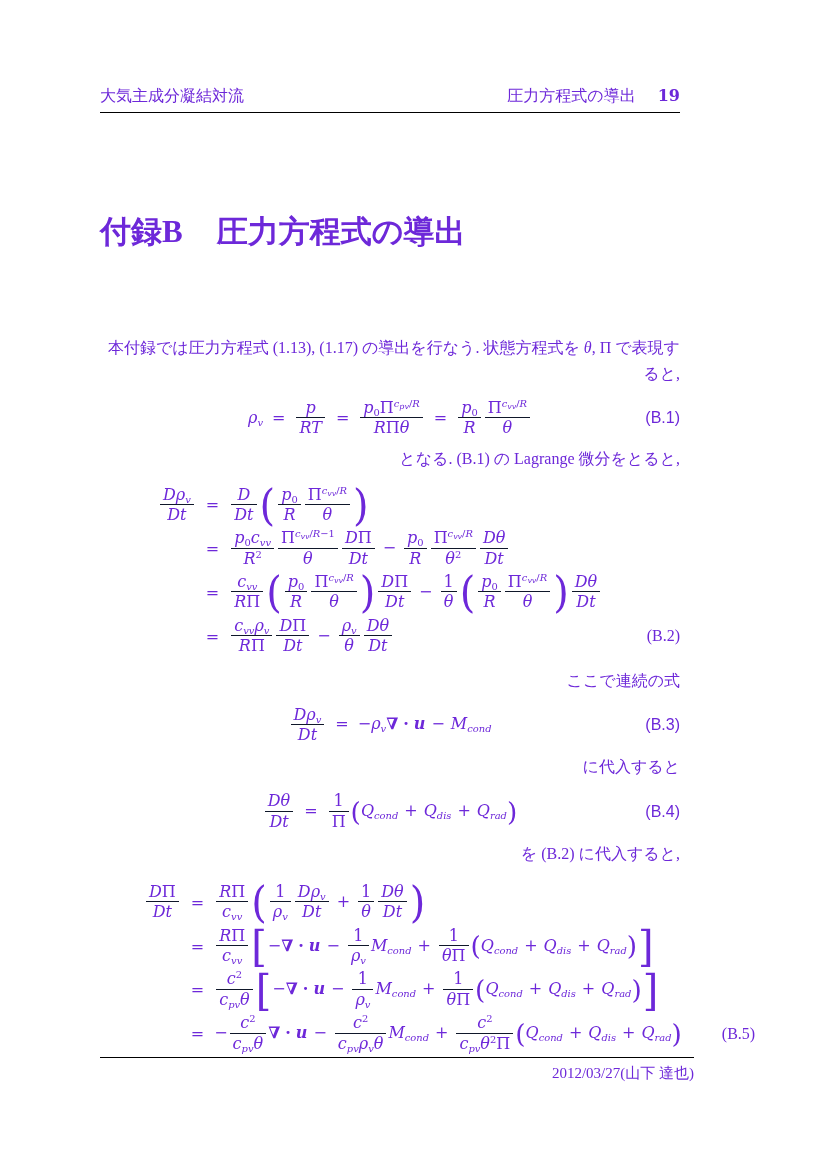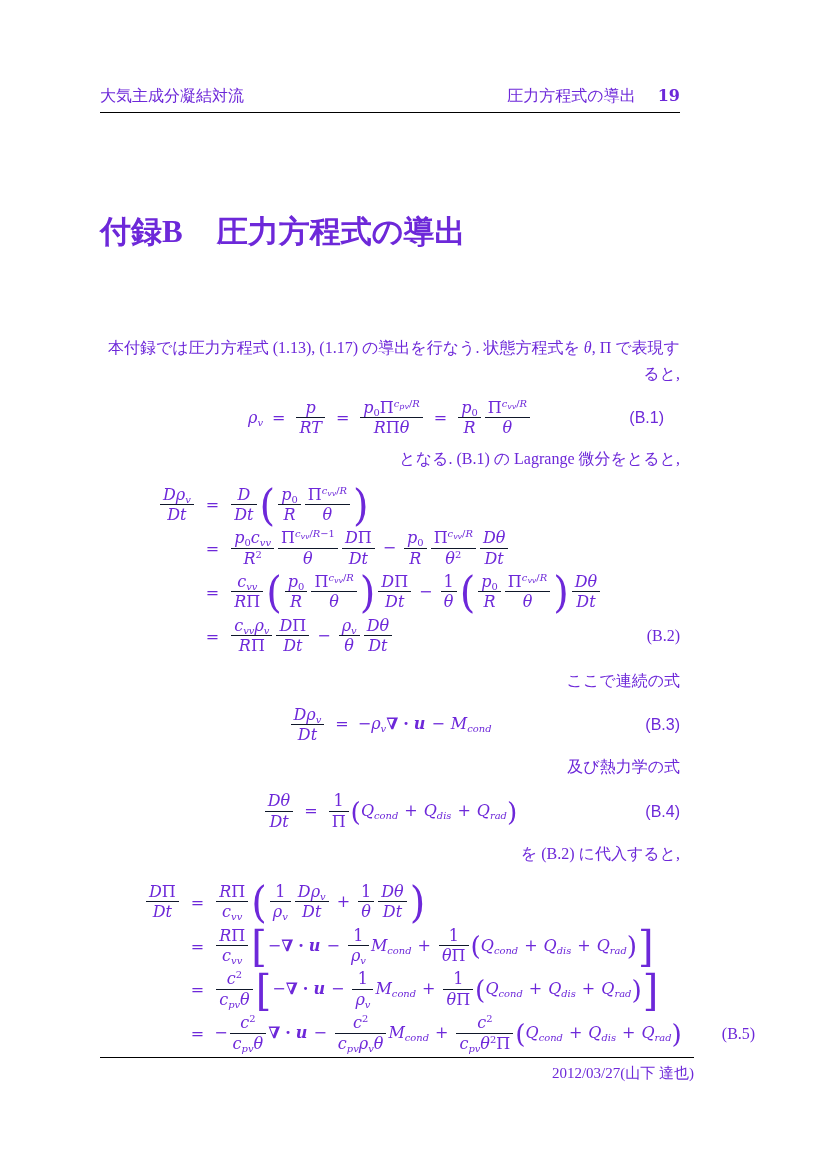--- a/index.html
+++ b/index.html
@@ -32,21 +32,21 @@
   sub { font-size:0.62em; vertical-align:-0.3em; line-height:0; }
   sup sub, sub sub { font-size:0.8em; }
   .rel { margin:0 9px; }
   .bin { margin:0 6px; }
   .cdot { margin:0 5px; font-weight:bold; }
   .bp, .bk { display:inline-block; font-size:250%; font-weight:normal; vertical-align:middle; line-height:0; margin:0 1px; transform:scaleY(1.05); }
   .mp { display:inline-block; font-size:165%; vertical-align:middle; line-height:0; }
   
   .eq { position:relative; text-align:center; white-space:nowrap; }
   .eq .tag { position:absolute; right:0; top:50%; transform:translateY(-50%); font-family:Liberation Sans, sans-serif; font-size:16px; }
-  .eq-b1 { margin:12px 16px 8px; }
+  .eq-b1 { margin:12px 0 8px; }
   .eq-b3 { margin:12px 0 10px; }
   .eq-b4 { margin:12px 0 10px; }
   
   .align { display:grid; grid-template-columns:max-content max-content max-content 1fr; align-items:center; row-gap:5px; white-space:nowrap; }
   .align .al-lhs { justify-self:end; }
   .align .al-eq { margin:0 10px; }
   .align .al-rhs { justify-self:start; }
   .align .al-tag { justify-self:end; font-family:"Liberation Serif", serif; font-size:16px; padding-left:8px;margin-left:32px; }
   .eq-b2 { margin:14px 0 12px 58px; }
   .eq-b5 { margin:16px 0 0 44px; }
@@ -103,21 +103,21 @@
     <span class="al-tag">(B.2)</span>
   </div>
 
   <p class="body">ここで連続の式</p>
 
   <div class="eq math eq-b3">
     <span><span class="f"><span class="n"><i>Dρ</i><sub><i>v</i></sub></span><span class="d"><i>Dt</i></span></span><span class="rel">=</span>−<i>ρ</i><sub><i>v</i></sub><b>∇</b><span class="cdot">·</span><b><i>u</i></b><span class="bin">−</span><i>M</i><sub><i>cond</i></sub></span>
     <span class="tag">(B.3)</span>
   </div>
 
-  <p class="body">及び熱力学の式</p>
+  <p class="body">に代入すると</p>
 
   <div class="eq math eq-b4">
     <span><span class="f"><span class="n"><i>Dθ</i></span><span class="d"><i>Dt</i></span></span><span class="rel">=</span><span class="f"><span class="n">1</span><span class="d">Π</span></span><span class="mp">(</span><i>Q</i><sub><i>cond</i></sub><span class="bin">+</span><i>Q</i><sub><i>dis</i></sub><span class="bin">+</span><i>Q</i><sub><i>rad</i></sub><span class="mp">)</span></span>
     <span class="tag">(B.4)</span>
   </div>
 
   <p class="body">を (B.2) に代入すると,</p>
 
   <div class="align math eq-b5">
     <span class="al-lhs"><span class="f"><span class="n"><i>D</i>Π</span><span class="d"><i>Dt</i></span></span></span>

